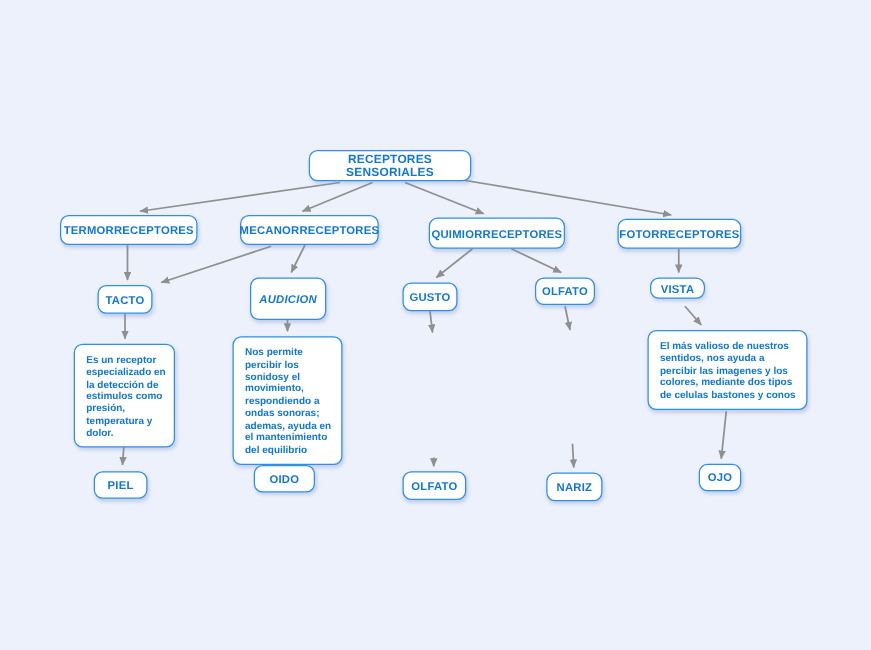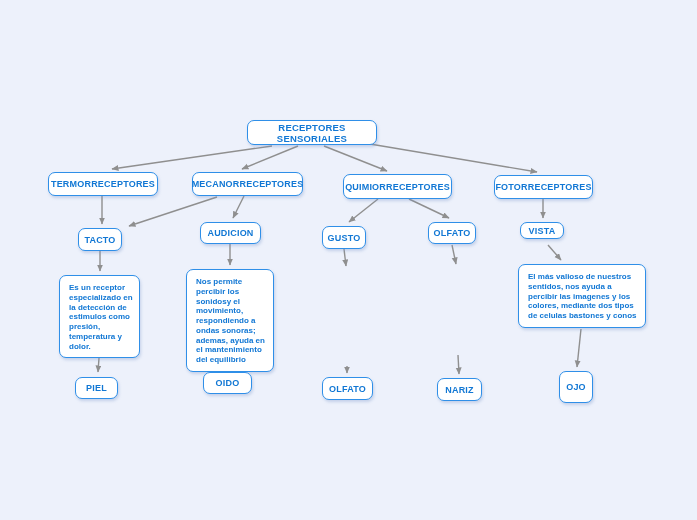--- a/index.html
+++ b/index.html
@@ -73,28 +73,28 @@
   </svg>
 
   <div class="node" style="left:247px;top:120px;width:130px;height:25px;font-size:9.5px;">RECEPTORES SENSORIALES</div>
 
   <div class="node" style="left:48px;top:172px;width:110px;height:24px;">TERMORRECEPTORES</div>
   <div class="node" style="left:192px;top:172px;width:111px;height:24px;">MECANORRECEPTORES</div>
   <div class="node" style="left:343px;top:174px;width:109px;height:25px;">QUIMIORRECEPTORES</div>
   <div class="node" style="left:494px;top:175px;width:99px;height:24px;">FOTORRECEPTORES</div>
 
   <div class="node" style="left:78px;top:228px;width:44px;height:23px;">TACTO</div>
-  <div class="node" style="left:200px;top:222px;width:61px;height:22px;">AUDICION</div>
+  <div class="node" style="left:200px;top:222px;width:61px;height:34px;font-style:italic;">AUDICION</div>
   <div class="node" style="left:322px;top:226px;width:44px;height:23px;">GUSTO</div>
   <div class="node" style="left:428px;top:222px;width:48px;height:22px;">OLFATO</div>
   <div class="node" style="left:520px;top:222px;width:44px;height:17px;">VISTA</div>
 
   <div class="node desc" style="left:59px;top:275px;width:81px;min-height:68px;">Es un receptor especializado en la detección de estimulos como presión, temperatura y dolor.</div>
   <div class="node desc" style="left:186px;top:269px;width:88px;min-height:96px;">Nos permite percibir los sonidosy el movimiento, respondiendo a ondas sonoras; ademas, ayuda en el mantenimiento del equilibrio</div>
   <div class="node desc" style="left:518px;top:264px;width:128px;min-height:64px;">El más valioso de nuestros sentidos, nos ayuda a percibir  las imagenes y los colores, mediante dos tipos de celulas bastones y conos</div>
 
   <div class="node" style="left:75px;top:377px;width:43px;height:22px;">PIEL</div>
   <div class="node" style="left:203px;top:372px;width:49px;height:22px;">OIDO</div>
   <div class="node" style="left:322px;top:377px;width:51px;height:23px;">OLFATO</div>
   <div class="node" style="left:437px;top:378px;width:45px;height:23px;">NARIZ</div>
-  <div class="node" style="left:559px;top:371px;width:34px;height:32px;">OJO</div>
+  <div class="node" style="left:559px;top:371px;width:34px;height:22px;">OJO</div>
 
 </div>
 
 </body></html>

